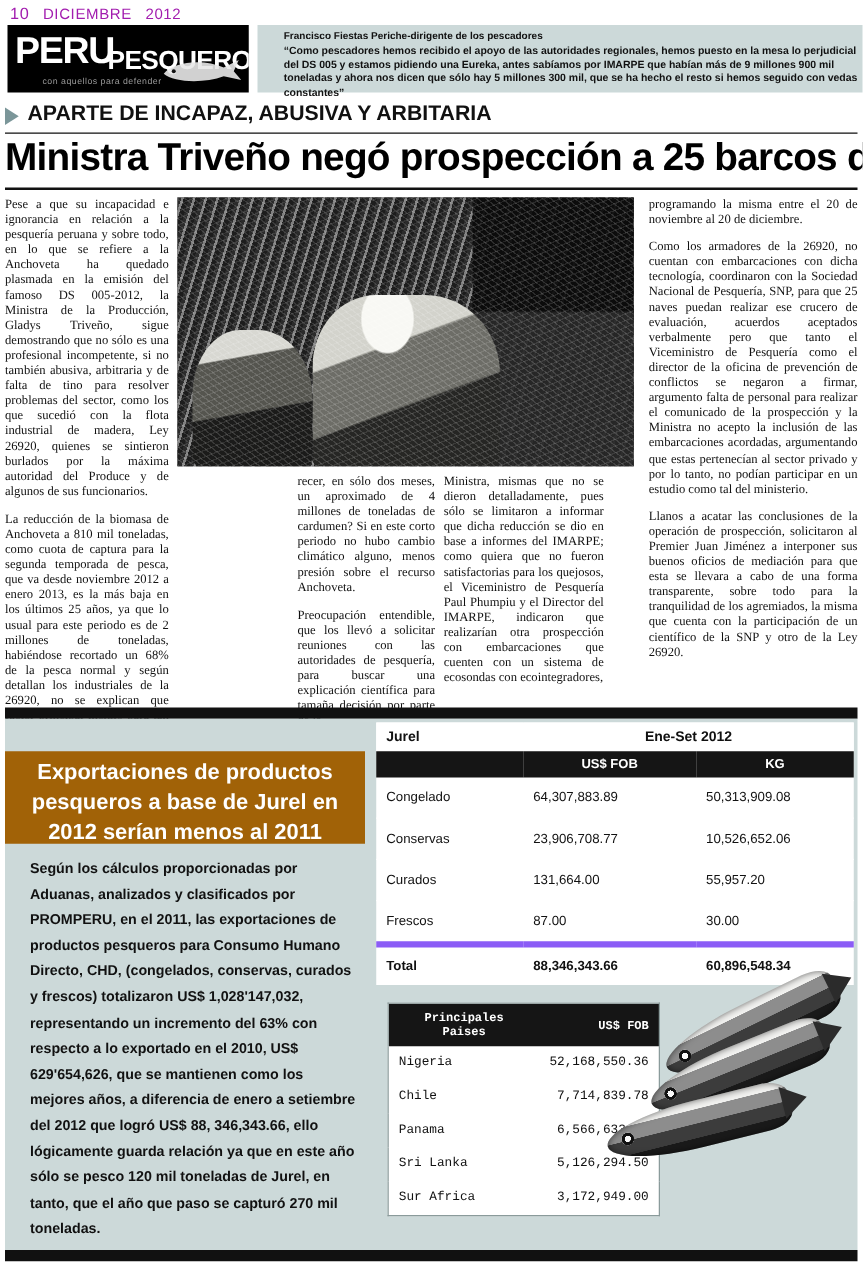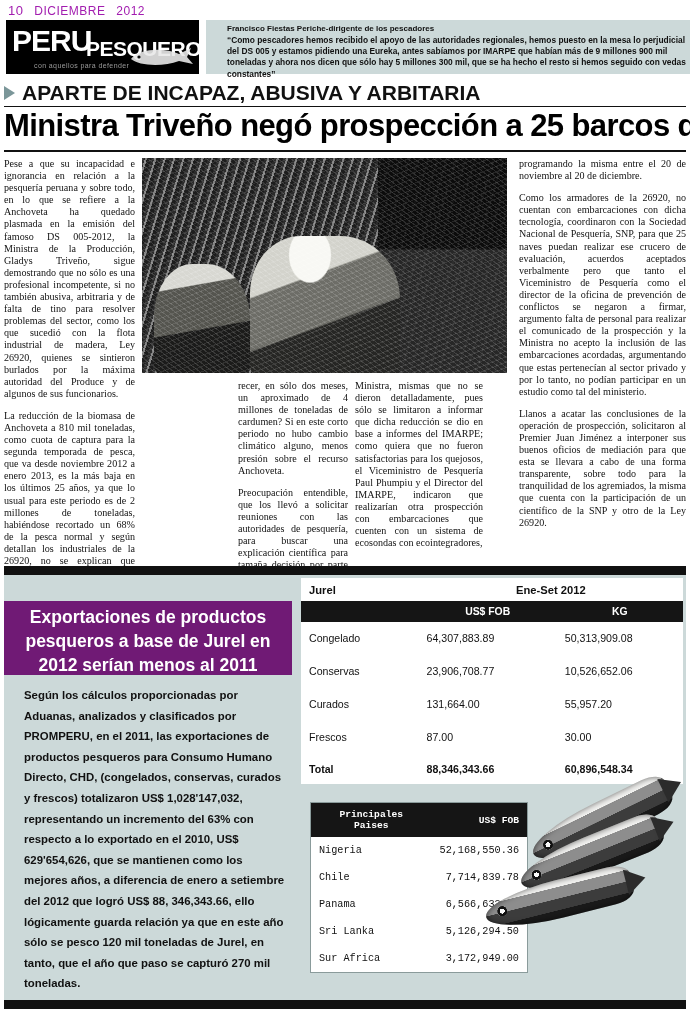--- a/index.html
+++ b/index.html
@@ -111,21 +111,21 @@
     width: 0; height: 0;
     border-top: 7px solid transparent;
     border-bottom: 7px solid transparent;
     border-left: 11px solid #7b9699;
   }
   .kicker-text {
     position: absolute;
     left: 22px; top: 1px;
     font-family: "Liberation Sans", sans-serif;
     font-weight: bold;
-    font-size: 21px;
+    font-size: 17px;
     letter-spacing: 0px;
     color: #111;
   }
   .rule-under-kicker {
     position: absolute;
     left: 4px; top: 106px;
     width: 682px; height: 1px;
     background: #111;
   }
 
@@ -226,21 +226,21 @@
     left: 4px; top: 575px;
     width: 682px; height: 425px;
     background: #ccd9d9;
   }
 
   
   .teal-head {
     position: absolute;
     left: 4px; top: 601px;
     width: 288px; height: 74px;
-    background: #701a75;
+    background: #a16207;
   }
   .teal-head-text {
     font-family: "Liberation Sans", sans-serif;
     font-weight: bold;
     font-size: 17.5px;
     line-height: 24px;
     color: #ffffff;
     text-align: center;
     padding: 4px 8px 0 8px;
   }
@@ -289,21 +289,21 @@
     font-size: 10.6px;
     color: #111;
     padding: 10px 8px;
     border-bottom: 1px solid #ffffff;
   }
   .tbl1 .r-total td {
     font-size: 10.6px;
     font-weight: bold;
     color: #111;
     padding: 9px 8px;
-    border-top: 1px solid #8b5cf6;
+    border-top: 5px solid #8b5cf6;
   }
   .tbl1 .r-title td.c-fob { text-align: center; }
 
   
   .tbl2 {
     position: absolute;
     left: 310px; top: 802px;
     width: 218px;
     border-collapse: collapse;
     font-family: Liberation Mono, monospace;

